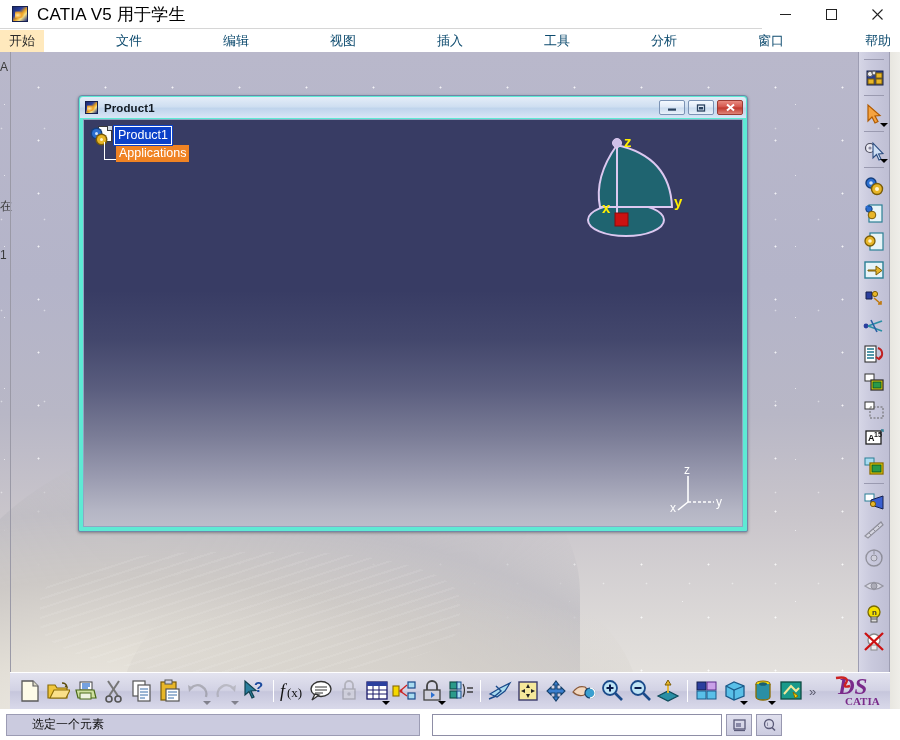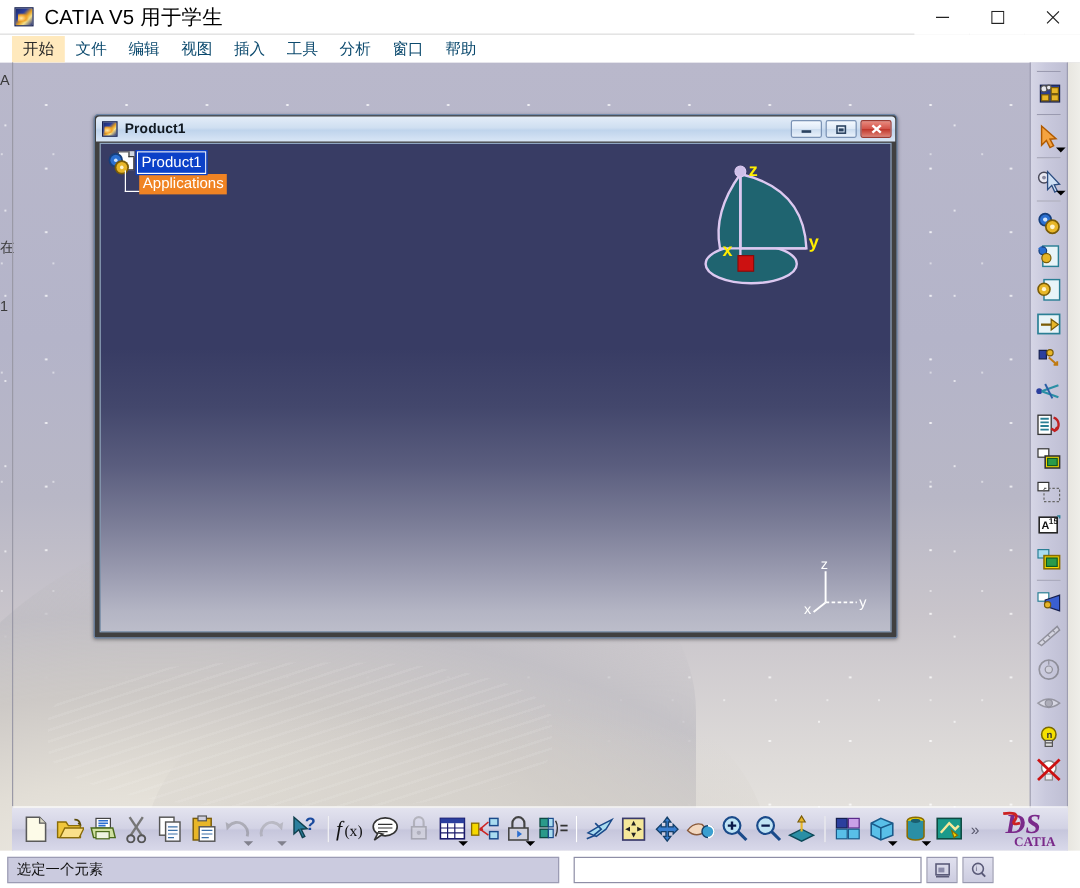--- a/index.html
+++ b/index.html
@@ -45,21 +45,21 @@
     width: 46px; height: 29px; display: flex; align-items: center; justify-content: center;
     font-size: 12px; color: #222; background: #ffffff;
   }
   .os-btn svg { display:block; }
 
   
   .menubar {
     position: absolute; top: 29px; left: 0; width: 900px; height: 23px;
     background: #ffffff;
     display: flex; align-items: center;
-    padding-left: 10px;
+    justify-content: space-between;
   }
   .menu-item {
     font-size: 13px; color: #0c4a6e;
     padding: 3px 9px 4px 9px;
     white-space: nowrap;
     line-height: 15px;
   }
   .menu-item.active {
     background: #ffe9bd;
     color: #2a2a2a;
@@ -115,21 +115,21 @@
     background: transparent;
     border-left: 1px solid #9a99a6;
     border-right: 0;
   }
 
   
 
   
   .mdi {
     position: absolute; left: 77px; top: 95px; width: 670px; height: 437px;
-    background: #404040;
+    background: #5eead4;
     border: 1px solid #6f87a8;
     border-radius: 4px 4px 2px 2px;
     box-shadow: 0 1px 3px rgba(0,0,0,.35);
   }
   .mdi-title {
     height: 21px; margin: 1px 1px 0 1px;
     background: linear-gradient(180deg,#e4edf8 0%, #cfdff1 45%, #bfd4ec 55%, #d9e6f6 100%);
     border-radius: 3px 3px 0 0;
     display: flex; align-items: center; padding: 0 3px 0 5px;
   }
@@ -289,25 +289,25 @@
   .chev { font-size: 13px; color: #5a5a6e; margin-left: 4px; margin-right: 4px; flex:0 0 auto;}
   .ds-logo { margin-left: auto; margin-right: 8px; position: relative; width: 66px; height: 34px; flex:0 0 auto;}
 
   
   .statusbar {
     position: absolute; left: 0; top: 709px; width: 900px; height: 31px;
     background: #ffffff;
     display: flex; align-items: center;
   }
   .status-text-box {
-    margin-left: 6px; width: 460px; height: 22px;
+    margin-left: 6px; width: 414px; height: 22px;
     background: #cbcbdf;
     border: 1px solid #9c9cb4;
     display: flex; align-items: center;
-    padding-left: 7px;
+    padding-left: 25px;
     font-size: 12px; color: #101010;
   }
   .status-right {
     margin-left: 12px; display: flex; align-items: center; gap: 4px;
   }
   .cmd-input {
     width: 290px; height: 22px;
     background: #ffffff;
     border: 1px solid #8e8ea6;
     font-size: 12px; padding: 0 5px; color:#111;

